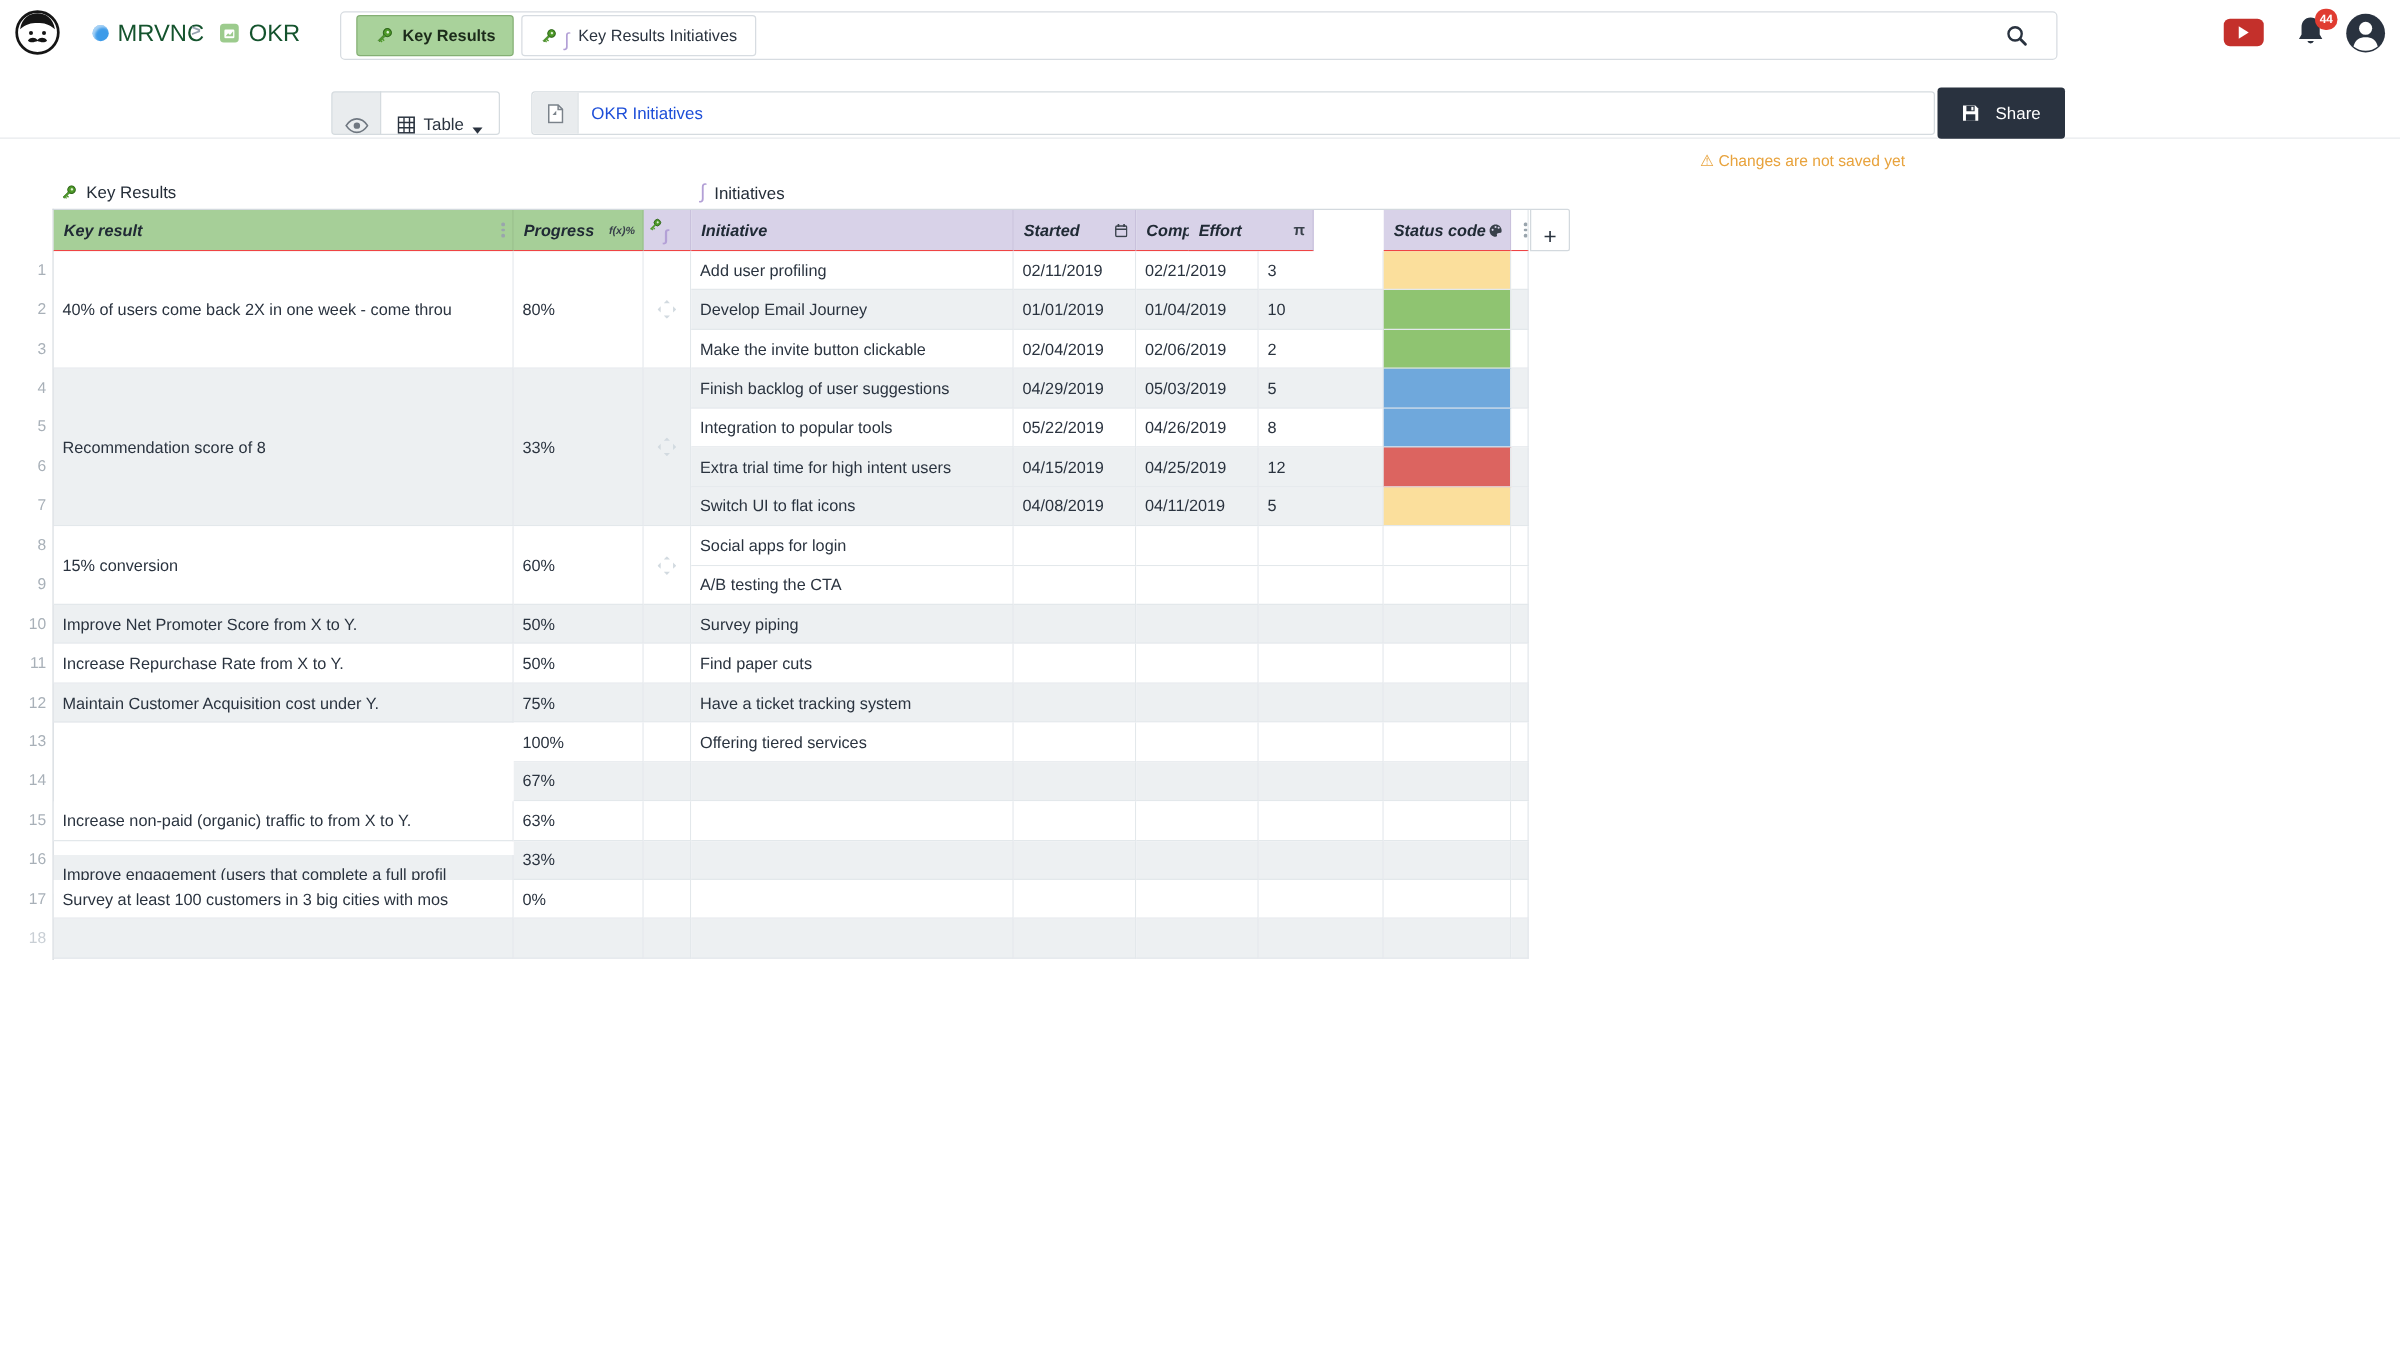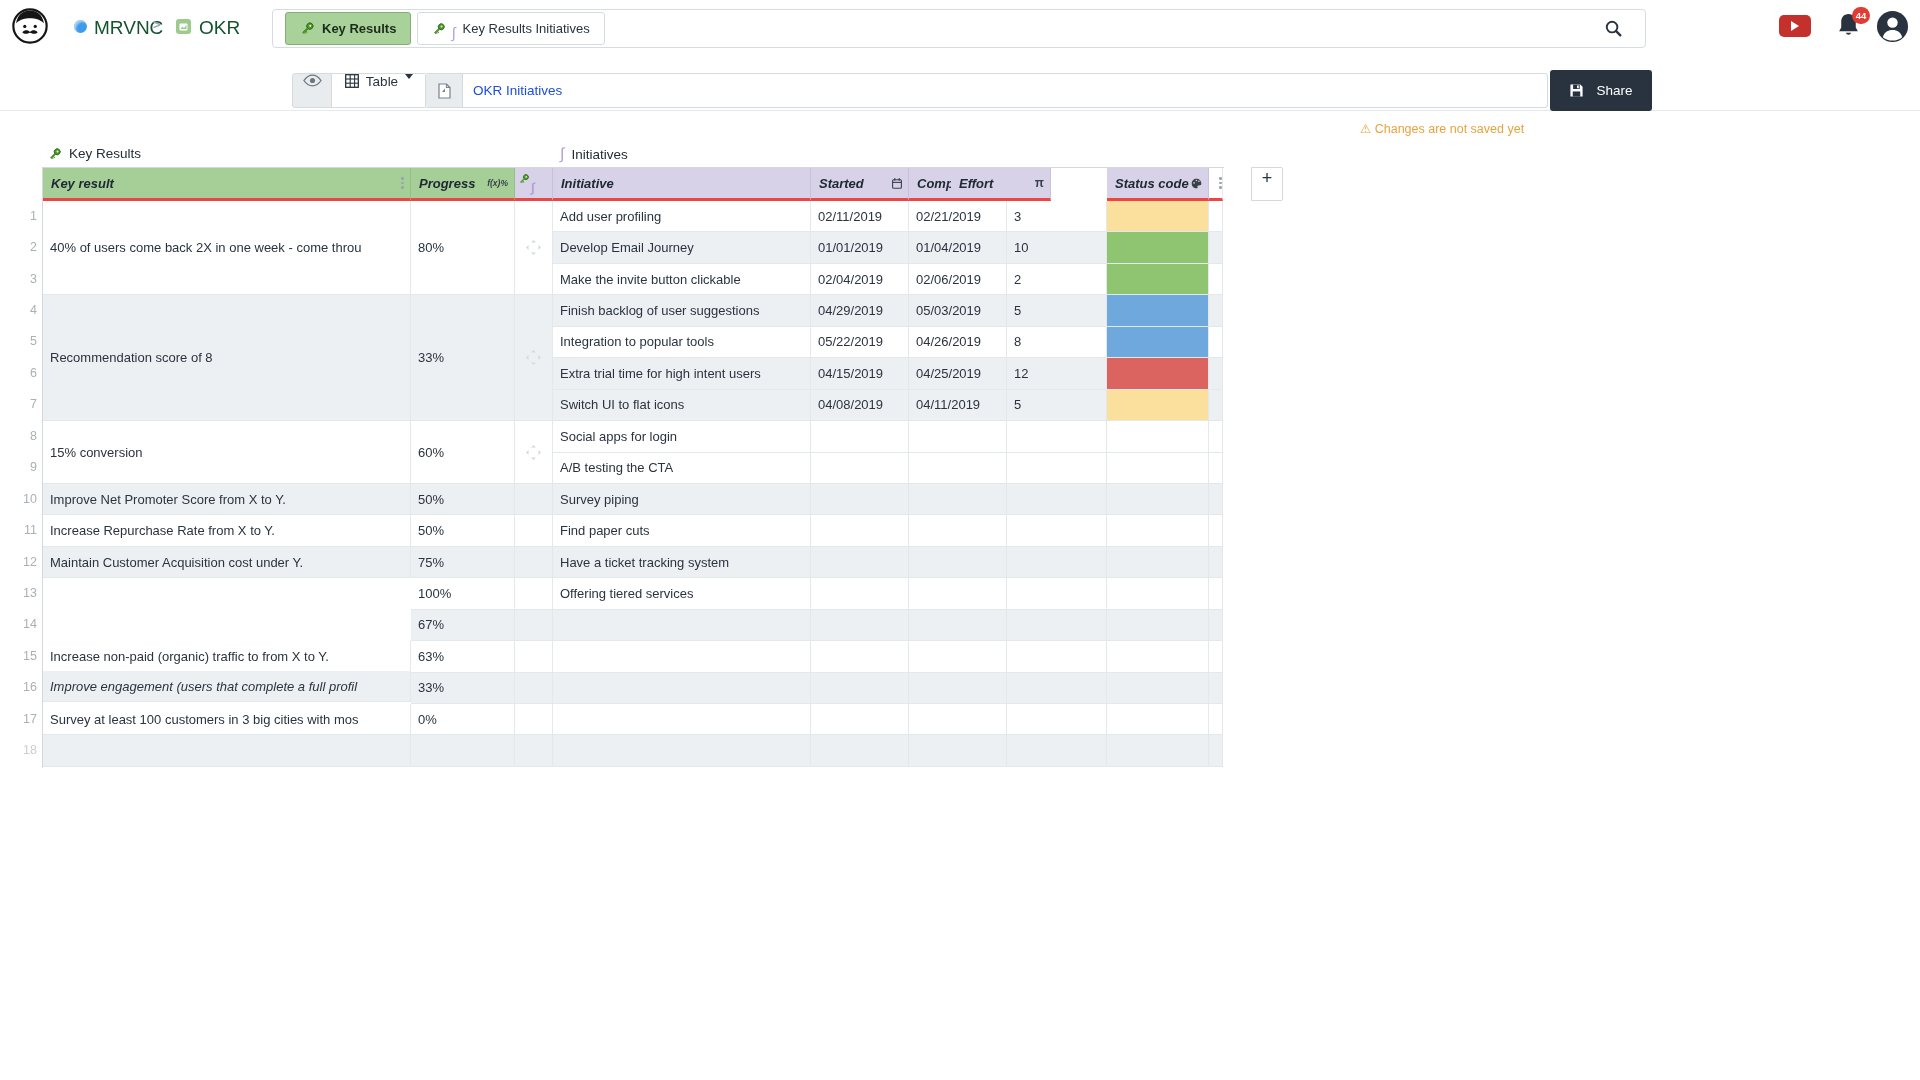--- a/index.html
+++ b/index.html
@@ -11,38 +11,38 @@
   .crumb-chev{font-size:13px;color:#97A3B0;font-weight:bold;}
   .tabstrip{left:272px;top:9px;width:1374px;height:39px;border:1px solid #D7DCE1;border-radius:4px;
             background:#fff;display:flex;align-items:center;box-sizing:border-box;}
   .tab{height:33px;display:flex;align-items:center;gap:7px;padding:0 14px;border-radius:3px;
        box-sizing:border-box;font-size:13px;cursor:default;}
   .tab.active{background:#A9D29B;border:1px solid #84AF74;font-weight:bold;color:#1C2B1A;margin-left:12px;}
   .tab.plain{background:#fff;border:1px solid #D7DCE1;color:#2A333F;margin-left:6px;}
   .int-glyph{color:#B3A0D6;font-size:15px;font-style:italic;line-height:1;}
   
   .toolbar-rule{left:0;top:110px;width:1920px;height:1px;background:#E7EAED;}
-  .btn{box-sizing:border-box;display:flex;align-items:flex-start;justify-content:center;margin-left:27px;}
+  .btn{box-sizing:border-box;display:flex;align-items:flex-end;justify-content:center;}
   .eye-btn{left:265px;top:73px;width:40px;height:35px;background:#E9ECEE;border:1px solid #D5DBDF;border-radius:3px 0 0 3px;}
   .table-btn{left:304px;top:73px;width:96px;height:35px;background:#fff;border:1px solid #D5DBDF;border-radius:0 3px 3px 0;gap:7px;font-size:13.5px;color:#2A333F;}
   .caret{width:0;height:0;border-left:4px solid transparent;border-right:4px solid transparent;border-top:5px solid #2A333F;}
   .namebox{left:425px;top:73px;width:1123px;height:35px;background:#fff;border:1px solid #D5DBDF;border-radius:3px;display:flex;align-items:center;box-sizing:border-box;}
   .namebox .docseg{width:36px;height:100%;background:#E9ECEE;border-right:1px solid #D5DBDF;display:flex;align-items:center;justify-content:center;border-radius:3px 0 0 3px;}
   .namebox .nametxt{font-size:13.5px;padding-left:10px;color:#1d4ed8;}
   .share-btn{left:1550px;top:70px;width:102px;height:41px;background:#29323F;border-radius:3px;color:#fff;font-size:13.5px;display:flex;align-items:center;justify-content:center;gap:12px;}
   .warning{left:1360px;top:121px;width:290px;text-align:left;font-size:12.5px;color:#E8A33D;}
   
   .sec-title{display:flex;align-items:center;gap:7px;font-size:13.5px;color:#242D38;}
   
   .grid{left:42px;top:167px;width:1181px;height:600px;border-left:1px solid #D3D9DE;border-top:1px solid #D3D9DE;}
   .gutter-num{position:absolute;left:0px;width:37px;text-align:right;font-size:12.5px;color:#A8B0B8;
               display:flex;align-items:center;justify-content:flex-end;padding-right:0;box-sizing:border-box;}
   .gutter-num.addrow{color:#C9CFD5;}
   .hcell{position:absolute;top:0;height:33px;box-sizing:border-box;display:flex;align-items:center;
-         font-size:13px;font-weight:bold;font-style:italic;color:#202A35;padding:0 6px 0 8px;overflow:hidden;border-bottom:3px solid #ef4444;}
+         font-size:13px;font-weight:bold;font-style:italic;color:#202A35;padding:0 6px 0 8px;overflow:hidden;border-bottom:1px solid #ef4444;}
   .hgreen{background:#A6CF98;border-right:1px solid #95BD88;}
   .hlav{background:#D8D2E8;border-right:1px solid #C9C1DC;}
   .hwhite{background:#fff;border-right:1px solid #E3E8EB;}
   .cell{position:absolute;box-sizing:border-box;background:#fff;border-right:1px solid #E3E8EB;border-bottom:1px solid #E3E8EB;
         display:flex;align-items:center;font-size:13px;color:#2A333F;padding-left:7px;overflow:hidden;white-space:nowrap;}
   .cell.shade{background:#EDF0F2;}
   .hspread{flex:1;}
   .dots3{display:flex;flex-direction:column;gap:2px;align-items:center;}
   .dots3 i{width:2.6px;height:2.6px;border-radius:50%;background:#9AA5AD;display:block;}
   .fxicon{font-size:8.5px;line-height:8.5px;color:#39414B;text-align:right;}
@@ -335,21 +335,21 @@
       <div class="cell shade" style="left: 0px; top: 378.84px; width: 368px; height: 31.44px;">Maintain Customer Acquisition cost under Y.</div>
       <div class="cell shade" style="left: 368px; top: 378.84px; width: 104px; height: 31.44px;">75%</div>
       <div class="cell shade" style="left: 472px; top: 378.84px; width: 38px; height: 31.44px; justify-content: center; padding: 0px;"></div>
       <div class="cell" style="left: 368px; top: 410.28px; width: 104px; height: 31.44px;">100%</div>
       <div class="cell" style="left: 472px; top: 410.28px; width: 38px; height: 31.44px; justify-content: center; padding: 0px;"></div>
       <div class="cell shade" style="left: 368px; top: 441.72px; width: 104px; height: 31.44px;">67%</div>
       <div class="cell shade" style="left: 472px; top: 441.72px; width: 38px; height: 31.44px; justify-content: center; padding: 0px;"></div>
       <div class="cell" style="left: 0px; top: 473.16px; width: 368px; height: 31.44px;">Increase non-paid (organic) traffic to from X to Y.</div>
       <div class="cell" style="left: 368px; top: 473.16px; width: 104px; height: 31.44px;">63%</div>
       <div class="cell" style="left: 472px; top: 473.16px; width: 38px; height: 31.44px; justify-content: center; padding: 0px;"></div>
-      <div class="cell shade" style="left: 0px; top: 503px; width: 368px; height: 31.44px; font-style: italic;">Improve engagement (users that complete a full profil</div>
+      <div class="cell shade" style="left: 0px; top: 516px; width: 368px; height: 31.44px;">Improve engagement (users that complete a full profil</div>
       <div class="cell shade" style="left: 368px; top: 504.6px; width: 104px; height: 31.44px;">33%</div>
       <div class="cell shade" style="left: 472px; top: 504.6px; width: 38px; height: 31.44px; justify-content: center; padding: 0px;"></div>
       <div class="cell" style="left: 0px; top: 536.04px; width: 368px; height: 31.44px;">Survey at least 100 customers in 3 big cities with mos</div>
       <div class="cell" style="left: 368px; top: 536.04px; width: 104px; height: 31.44px;">0%</div>
       <div class="cell" style="left: 472px; top: 536.04px; width: 38px; height: 31.44px; justify-content: center; padding: 0px;"></div>
       <div class="cell shade" style="left: 0px; top: 567.48px; width: 368px; height: 31.44px;"></div>
       <div class="cell shade" style="left: 368px; top: 567.48px; width: 104px; height: 31.44px;"></div>
       <div class="cell shade" style="left: 472px; top: 567.48px; width: 38px; height: 31.44px; justify-content: center; padding: 0px;"></div>
       <div class="cell" style="left: 510px; top: 33px; width: 258px; height: 31.44px;">Add user profiling</div>
       <div class="cell" style="left: 768px; top: 33px; width: 98px; height: 31.44px;">02/11/2019</div>

